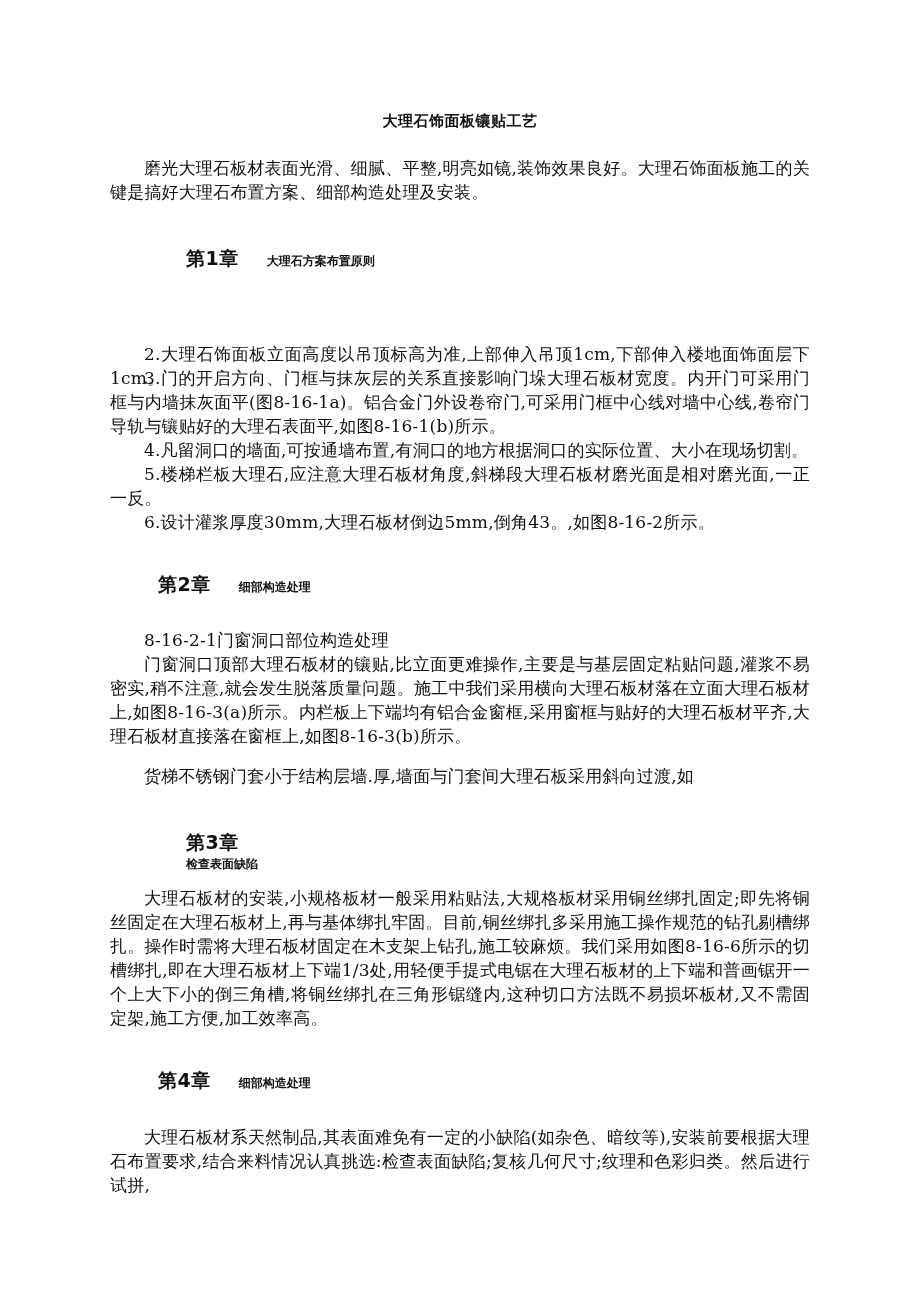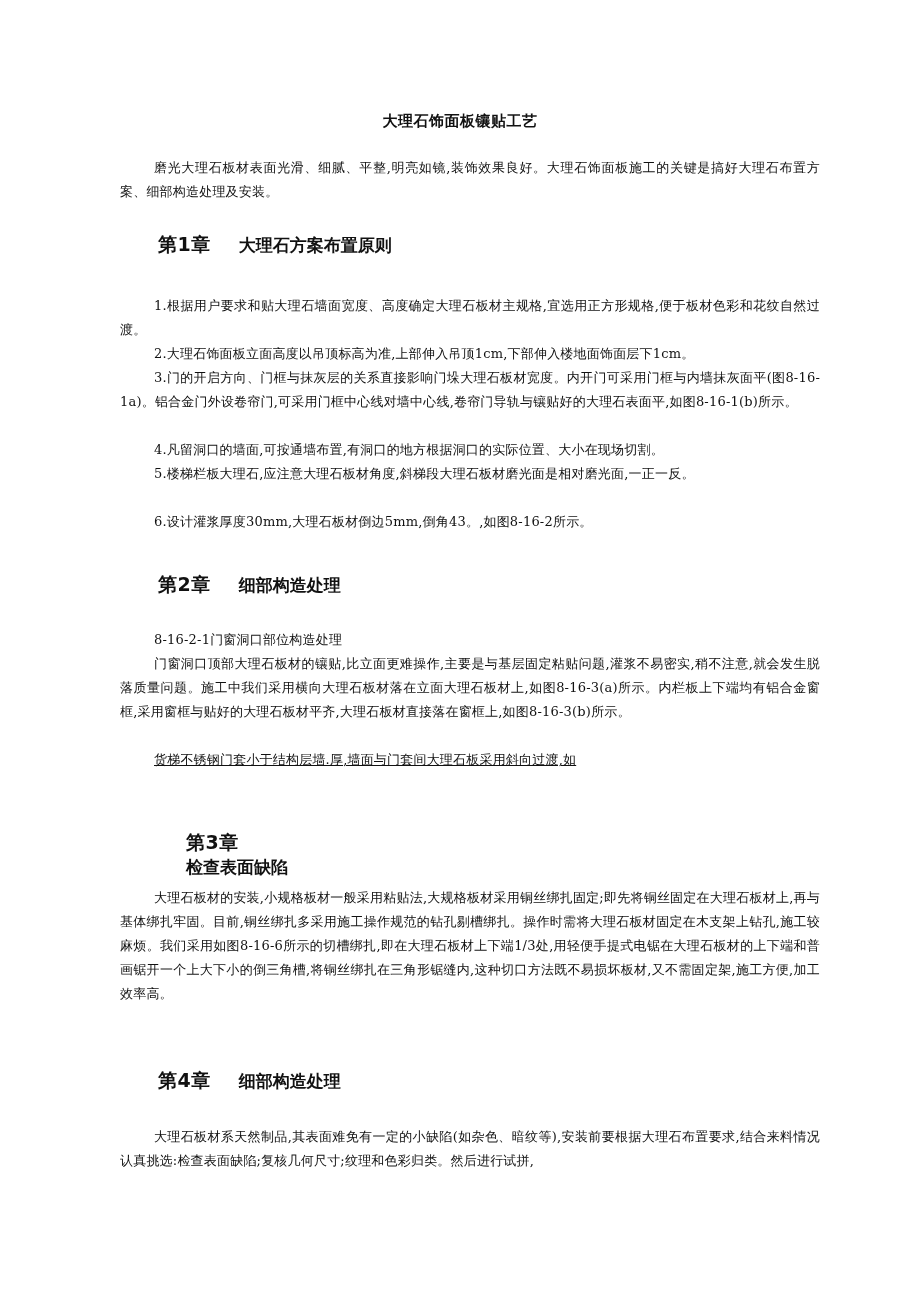--- a/index.html
+++ b/index.html
@@ -27,74 +27,72 @@
       text-align: center;
       font-family: "DejaVu Sans", "Liberation Sans", sans-serif;
       font-weight: bold;
       font-size: 15px;
       letter-spacing: 0.5px;
     }
     .para {
       position: absolute;
       left: 110px;
       width: 700px;
-      font-size: 13px;
+      font-size: 17px;
       line-height: 24px;
       letter-spacing: 0.2px;
       text-align: justify;
       text-justify: inter-character;
-      margin-left: 10px;
     }
     .indent { text-indent: 34px; }
     .chapter {
       position: absolute;
       left: 158px;
       display: flex;
       align-items: baseline;
     }
     .chapter-num {
       font-family: "DejaVu Sans", "Liberation Sans", sans-serif;
       font-weight: bold;
       font-size: 19px;
       letter-spacing: 0.5px;
     }
     .chapter-title {
       font-family: "DejaVu Sans", "Liberation Sans", sans-serif;
       font-weight: bold;
-      font-size: 17px;
+      font-size: 12px;
       margin-left: 28px;
     }
   </style>
 </head>
 <body>
 
 <div class="page">
 
   <div class="doc-title">大理石饰面板镶贴工艺</div>
 
   <div class="para indent" style="top:156px;">磨光大理石板材表面光滑、细腻、平整,明亮如镜,装饰效果良好。大理石饰面板施工的关键是搞好大理石布置方案、细部构造处理及安装。</div>
 
-  <div class="chapter" style="top:232px;">
+  <div class="chapter" style="top:246px;margin-left:28px;">
     <span class="chapter-num">第1章</span>
     <span class="chapter-title">大理石方案布置原则</span>
   </div>
-  <div class="para indent" style="top:294px;">1.根据用户要求和贴大理石墙面宽度、高度确定大理石板材主规格,宜选用正方形规格,便于板材色彩和花纹自然过渡。</div>
   <div class="para indent" style="top:342px;">2.大理石饰面板立面高度以吊顶标高为准,上部伸入吊顶1cm,下部伸入楼地面饰面层下1cm。</div>
   <div class="para indent" style="top:366px;">3.门的开启方向、门框与抹灰层的关系直接影响门垛大理石板材宽度。内开门可采用门框与内墙抹灰面平(图8-16-1a)。铝合金门外设卷帘门,可采用门框中心线对墙中心线,卷帘门导轨与镶贴好的大理石表面平,如图8-16-1(b)所示。</div>
   <div class="para indent" style="top:438px;">4.凡留洞口的墙面,可按通墙布置,有洞口的地方根据洞口的实际位置、大小在现场切割。</div>
   <div class="para indent" style="top:462px;">5.楼梯栏板大理石,应注意大理石板材角度,斜梯段大理石板材磨光面是相对磨光面,一正一反。</div>
   <div class="para indent" style="top:510px;">6.设计灌浆厚度30mm,大理石板材倒边5mm,倒角43。,如图8-16-2所示。</div>
 
   <div class="chapter" style="top:572px;">
     <span class="chapter-num">第2章</span>
     <span class="chapter-title">细部构造处理</span>
   </div>
   <div class="para indent" style="top:628px;">8-16-2-1门窗洞口部位构造处理</div>
   <div class="para indent" style="top:652px;">门窗洞口顶部大理石板材的镶贴,比立面更难操作,主要是与基层固定粘贴问题,灌浆不易密实,稍不注意,就会发生脱落质量问题。施工中我们采用横向大理石板材落在立面大理石板材上,如图8-16-3(a)所示。内栏板上下端均有铝合金窗框,采用窗框与贴好的大理石板材平齐,大理石板材直接落在窗框上,如图8-16-3(b)所示。</div>
-  <div class="para indent" style="top:748px;text-decoration:underline;">货梯不锈钢门套小于结构层墙.厚,墙面与门套间大理石板采用斜向过渡,如</div>
+  <div class="para indent" style="top:764px;">货梯不锈钢门套小于结构层墙.厚,墙面与门套间大理石板采用斜向过渡,如</div>
 
   <div class="chapter" style="top:830px;flex-direction:column;">
     <span class="chapter-num">第3章</span>
     <span class="chapter-title">检查表面缺陷</span>
   </div>
   <div class="para indent" style="top:886px;">大理石板材的安装,小规格板材一般采用粘贴法,大规格板材采用铜丝绑扎固定;即先将铜丝固定在大理石板材上,再与基体绑扎牢固。目前,铜丝绑扎多采用施工操作规范的钻孔剔槽绑扎。操作时需将大理石板材固定在木支架上钻孔,施工较麻烦。我们采用如图8-16-6所示的切槽绑扎,即在大理石板材上下端1/3处,用轻便手提式电锯在大理石板材的上下端和普画锯开一个上大下小的倒三角槽,将铜丝绑扎在三角形锯缝内,这种切口方法既不易损坏板材,又不需固定架,施工方便,加工效率高。</div>
 
   <div class="chapter" style="top:1068px;">
     <span class="chapter-num">第4章</span>
     <span class="chapter-title">细部构造处理</span>

